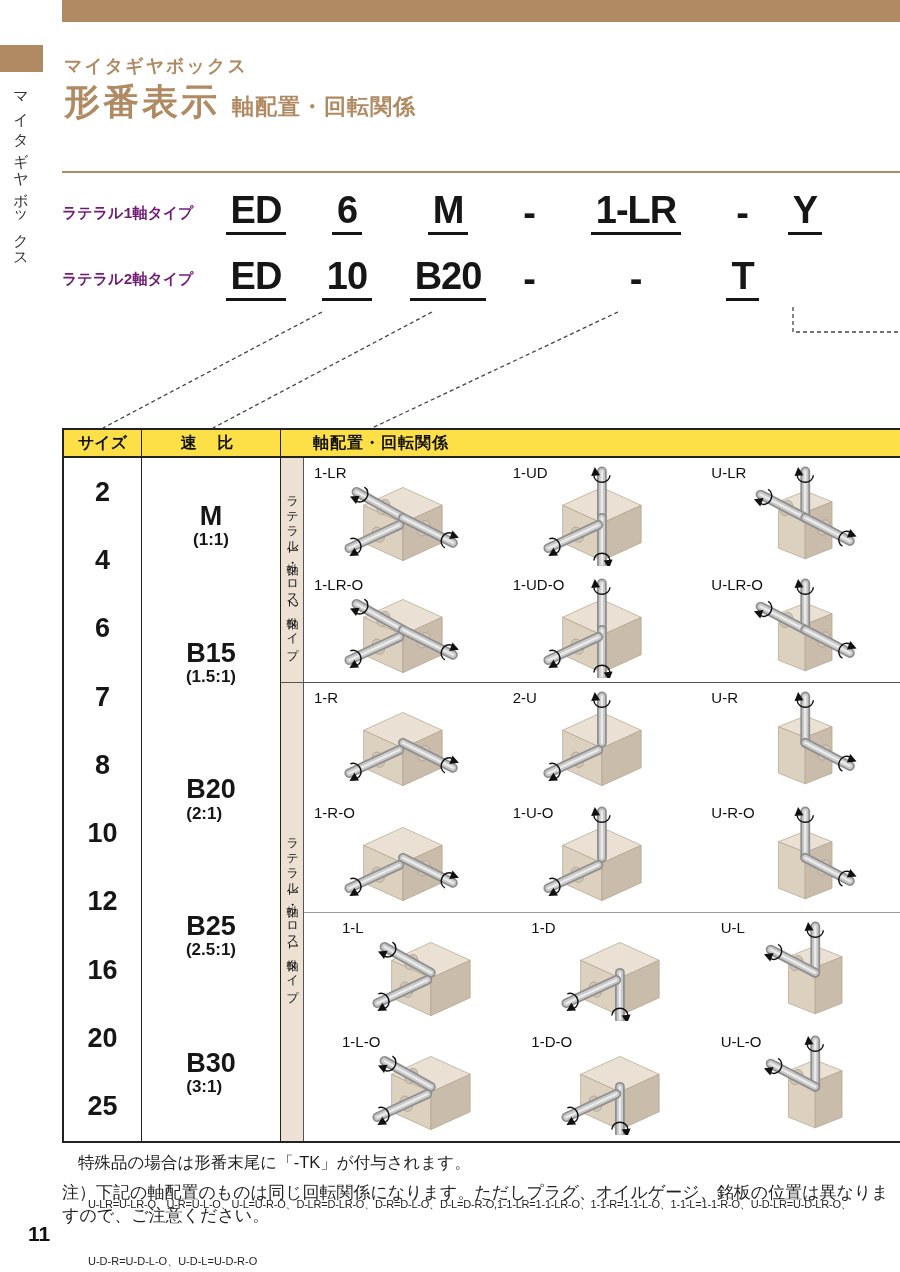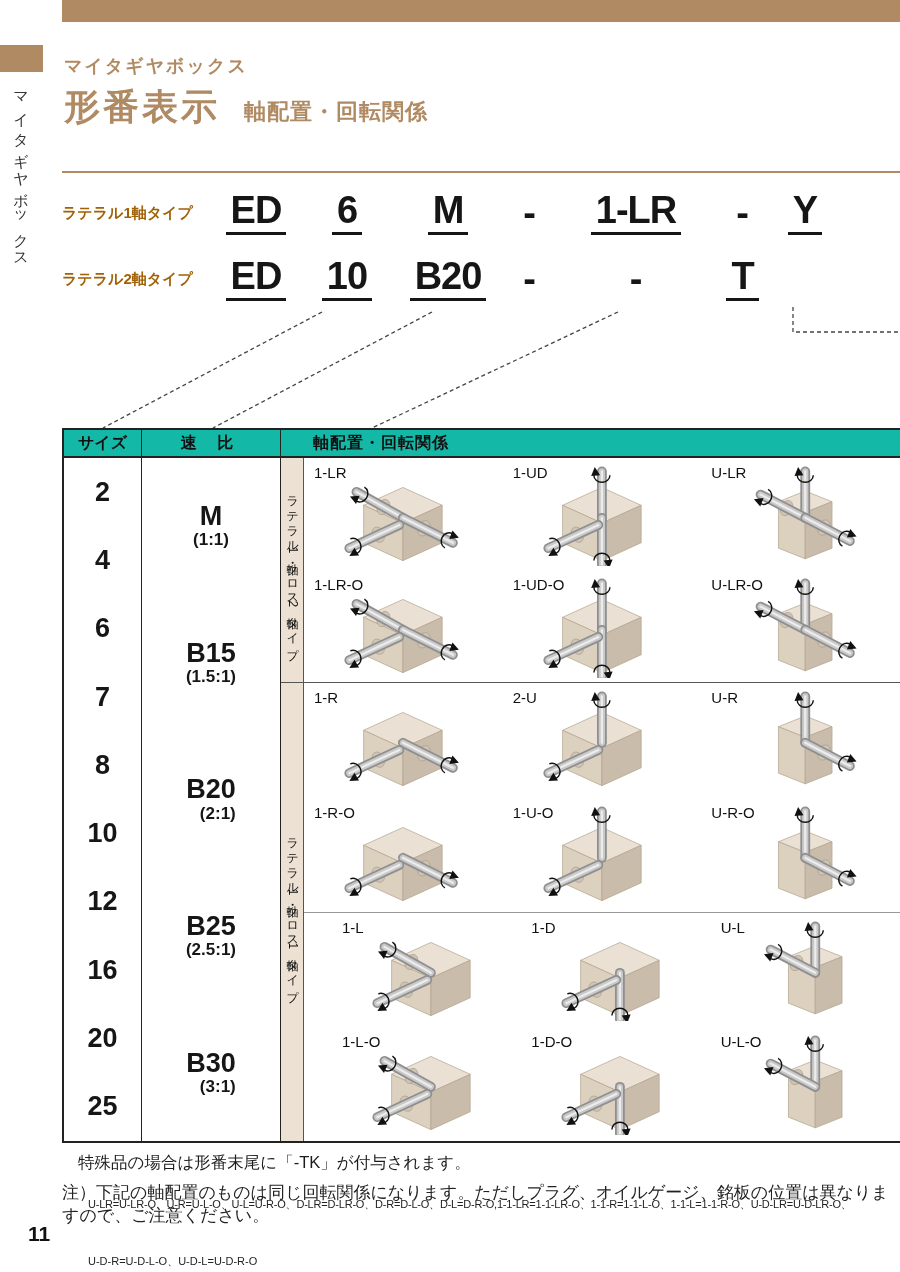--- a/index.html
+++ b/index.html
@@ -10,57 +10,57 @@
   
   .topbar{position:absolute;left:62px;top:0;width:838px;height:22px;background:#b08a62;}
   .side-square{position:absolute;left:0;top:45px;width:43px;height:27px;background:#b08a62;}
   .side-label{
     position:absolute;left:11px;top:82px;writing-mode:vertical-rl;
     font-size:15px;letter-spacing:3px;color:#333;
   }
   
   .title-block{position:absolute;left:64px;top:54px;}
   .title-cat{font-size:18px;font-weight:bold;color:#b08a62;letter-spacing:2px;}
-  .title-line{display:flex;align-items:baseline;gap:24px;margin-top:5px;text-align:center;}
+  .title-line{display:flex;align-items:baseline;gap:12px;text-align:center;}
   .title-big{font-size:36px;font-weight:bold;color:#b08a62;letter-spacing:3px;}
   .title-sub{font-size:22px;font-weight:bold;color:#b08a62;letter-spacing:1px;}
   .title-rule{position:absolute;left:62px;top:171px;width:838px;height:2px;background:#b08a62;}
   
   .model-rows{position:absolute;left:62px;top:190px;width:838px;}
   .model-row{
     display:grid;grid-template-columns:150px 88px 94px 108px 55px 158px 55px 70px;
     align-items:center;height:46px;margin-bottom:20px;
   }
-  .model-label{font-size:15px;font-weight:bold;color:#a16207;}
+  .model-label{font-size:15px;font-weight:bold;color:#701a75;font-family:Liberation Mono, monospace;}
   .model-seg{
     justify-self:center;font-size:38px;font-weight:bold;letter-spacing:-1px;color:#161616;
     border-bottom:3px solid #161616;padding:0 5px 1px 5px;line-height:1.05;white-space:nowrap;
   }
   .model-dash{justify-self:center;font-size:38px;font-weight:bold;color:#161616;}
   
   .connectors{position:absolute;left:0;top:295px;width:900px;height:135px;}
   
   .tbl-header{
     position:absolute;left:62px;top:428px;width:838px;height:30px;display:flex;
-    background:#14b8a6;border-top:2px solid #222;border-bottom:2px solid #222;box-sizing:border-box;
+    background:#fde047;border-top:2px solid #222;border-bottom:2px solid #222;box-sizing:border-box;
   }
   .th{display:flex;align-items:center;justify-content:center;font-size:16px;font-weight:bold;color:#111;box-sizing:border-box;}
   .th-size{width:80px;border-left:2px solid #222;border-right:1px solid #222;}
   .th-ratio{width:139px;border-right:1px solid #222;letter-spacing:8px;}
   .th-arr{flex:1;justify-content:flex-start;padding-left:32px;letter-spacing:1px;}
   
   .tbl-body{
     position:absolute;left:62px;top:458px;width:838px;height:685px;display:flex;
     border-left:2px solid #222;border-bottom:2px solid #222;box-sizing:border-box;
   }
   .size-col{width:78px;border-right:1px solid #222;display:flex;flex-direction:column;justify-content:space-around;align-items:center;box-sizing:border-box;}
   .size-val{font-size:27px;font-weight:bold;color:#161616;}
   .ratio-col{width:139px;border-right:1px solid #222;display:flex;flex-direction:column;justify-content:space-around;align-items:center;box-sizing:border-box;}
   .ratio-code{font-size:27px;font-weight:bold;text-align:center;color:#161616;line-height:1.05;}
-  .ratio-val{font-size:17px;font-weight:bold;text-align:right;color:#161616;margin-top:0;}
+  .ratio-val{font-size:17px;font-weight:bold;text-align:left;color:#161616;margin-top:0;}
   .arr-col{flex:1;display:flex;flex-direction:column;}
   .sec{display:flex;box-sizing:border-box;}
   .sec.sec-0{height:225px;}
   .sec.sec-1{height:460px;border-top:1px solid #555;}
   .strip{width:23px;background:#ece1d3;border-right:1px solid #555;display:flex;align-items:center;justify-content:center;box-sizing:border-box;}
   .strip-label{writing-mode:vertical-rl;font-size:12px;letter-spacing:1px;color:#111;line-height:1.1;}
   .dia-col{flex:1;display:flex;flex-direction:column;}
   .group{flex:1;display:flex;flex-direction:column;box-sizing:border-box;}
   .group.group-border{border-top:1px solid #999;padding-left:28px;}
   .dia-row{flex:1;display:flex;}

